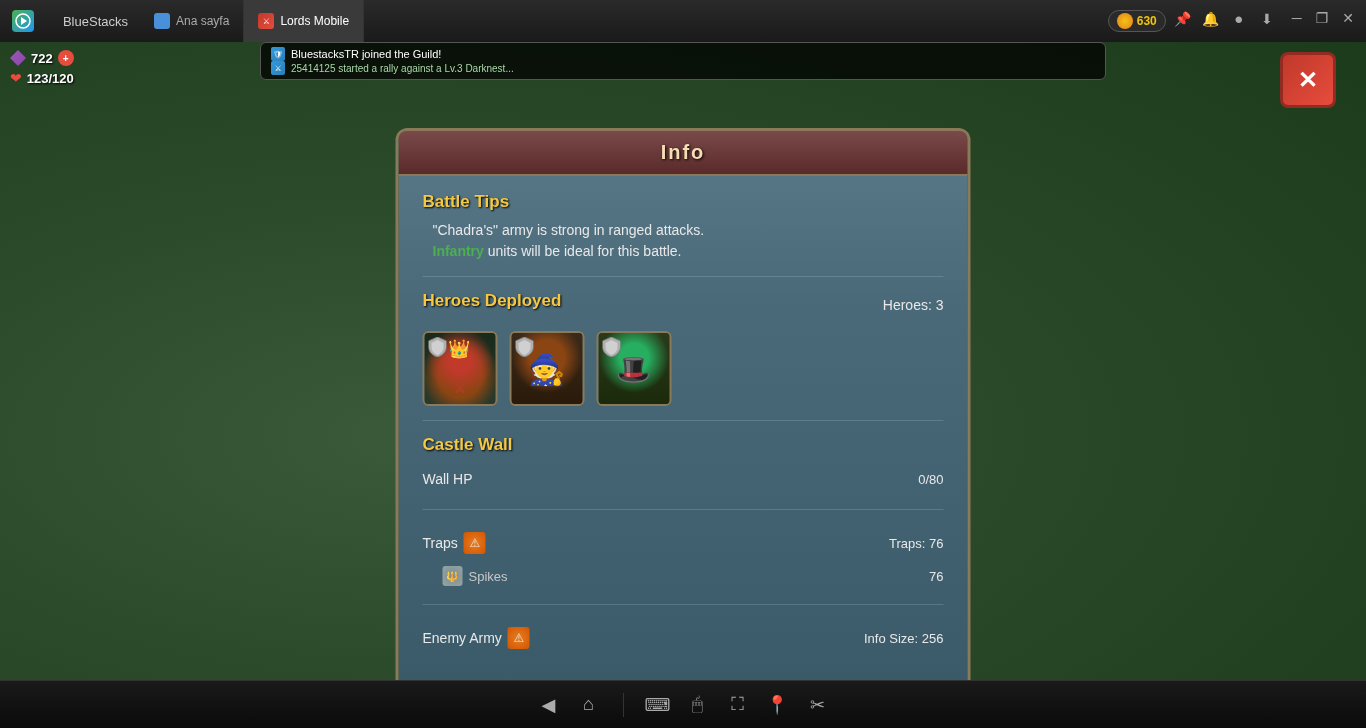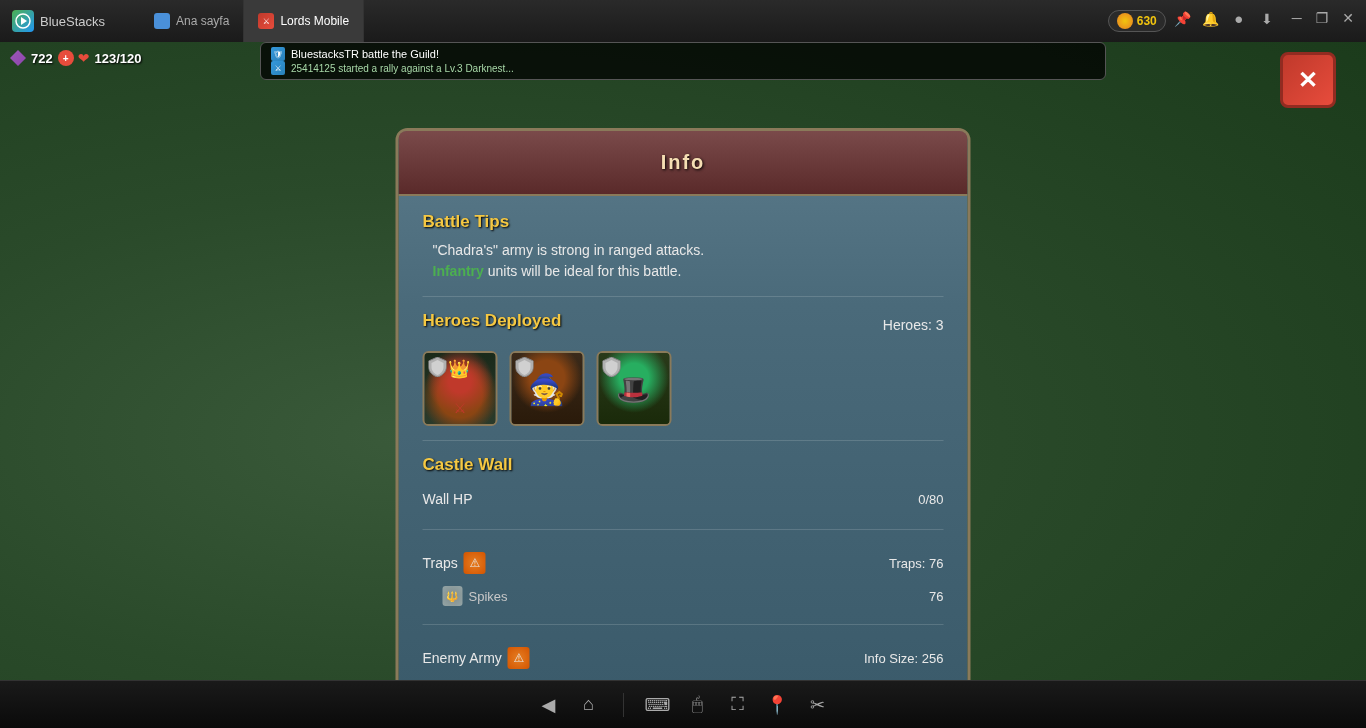--- a/index.html
+++ b/index.html
@@ -29,23 +29,23 @@
       background: linear-gradient(180deg, #2a2a2a 0%, #1a1a1a 100%);
       display: flex;
       align-items: center;
       gap: 0;
       z-index: 100;
     }
 
     .titlebar-logo {
       display: flex;
       align-items: center;
-      gap: 6px;
       padding: 0 12px;
       min-width: 140px;
+      justify-content: space-between;
     }
 
     .bs-icon {
       width: 22px;
       height: 22px;
       background: linear-gradient(135deg, #4CAF50, #2196F3);
       border-radius: 4px;
       display: flex;
       align-items: center;
       justify-content: center;
@@ -162,20 +162,21 @@
       left: 0;
       right: 0;
       height: 60px;
       display: flex;
       align-items: flex-start;
       z-index: 50;
     }
 
     .player-stats {
       display: flex;
+      flex-direction: column;
       gap: 4px;
       padding: 8px 10px;
     }
 
     .stat-row {
       display: flex;
       align-items: center;
       gap: 5px;
     }
 
@@ -288,21 +289,21 @@
       background: linear-gradient(180deg, #5a7a8a 0%, #4a6a7a 30%, #3a5a6a 100%);
       border: 3px solid #8a7a5a;
       border-radius: 12px;
       padding: 0 0 20px 0;
       z-index: 40;
     }
 
     .info-panel-header {
       background: linear-gradient(180deg, #7a4a4a 0%, #5a2a2a 100%);
       border-radius: 8px 8px 0 0;
-      padding: 20px 0;
+      padding: 10px 0;
       text-align: center;
       border-bottom: 2px solid #8a7a5a;
     }
 
     .info-title {
       color: #f5deb3;
       font-size: 20px;
       font-weight: bold;
       text-shadow: 1px 1px 3px #000;
       letter-spacing: 2px;
@@ -643,21 +644,21 @@
     <div class="stat-row">
       <span class="stat-icon-heart">❤</span>
       <span class="stat-value">123/120</span>
     </div>
   </div>
 </div>
 
 <div class="guild-notification">
   <div class="guild-notif-row">
     <div class="guild-notif-icon">🛡</div>
-    <span class="notif-text">BluestacksTR battle the Guild!</span>
+    <span class="notif-text">BluestacksTR joined the Guild!</span>
   </div>
   <div class="guild-notif-row">
     <div class="guild-notif-icon">⚔</div>
     <span class="notif-text-sub">25414125 started a rally against a Lv.3 Darknest...</span>
   </div>
 </div>
 
 <div class="close-btn-big"></div>
 
 <div class="info-panel">

